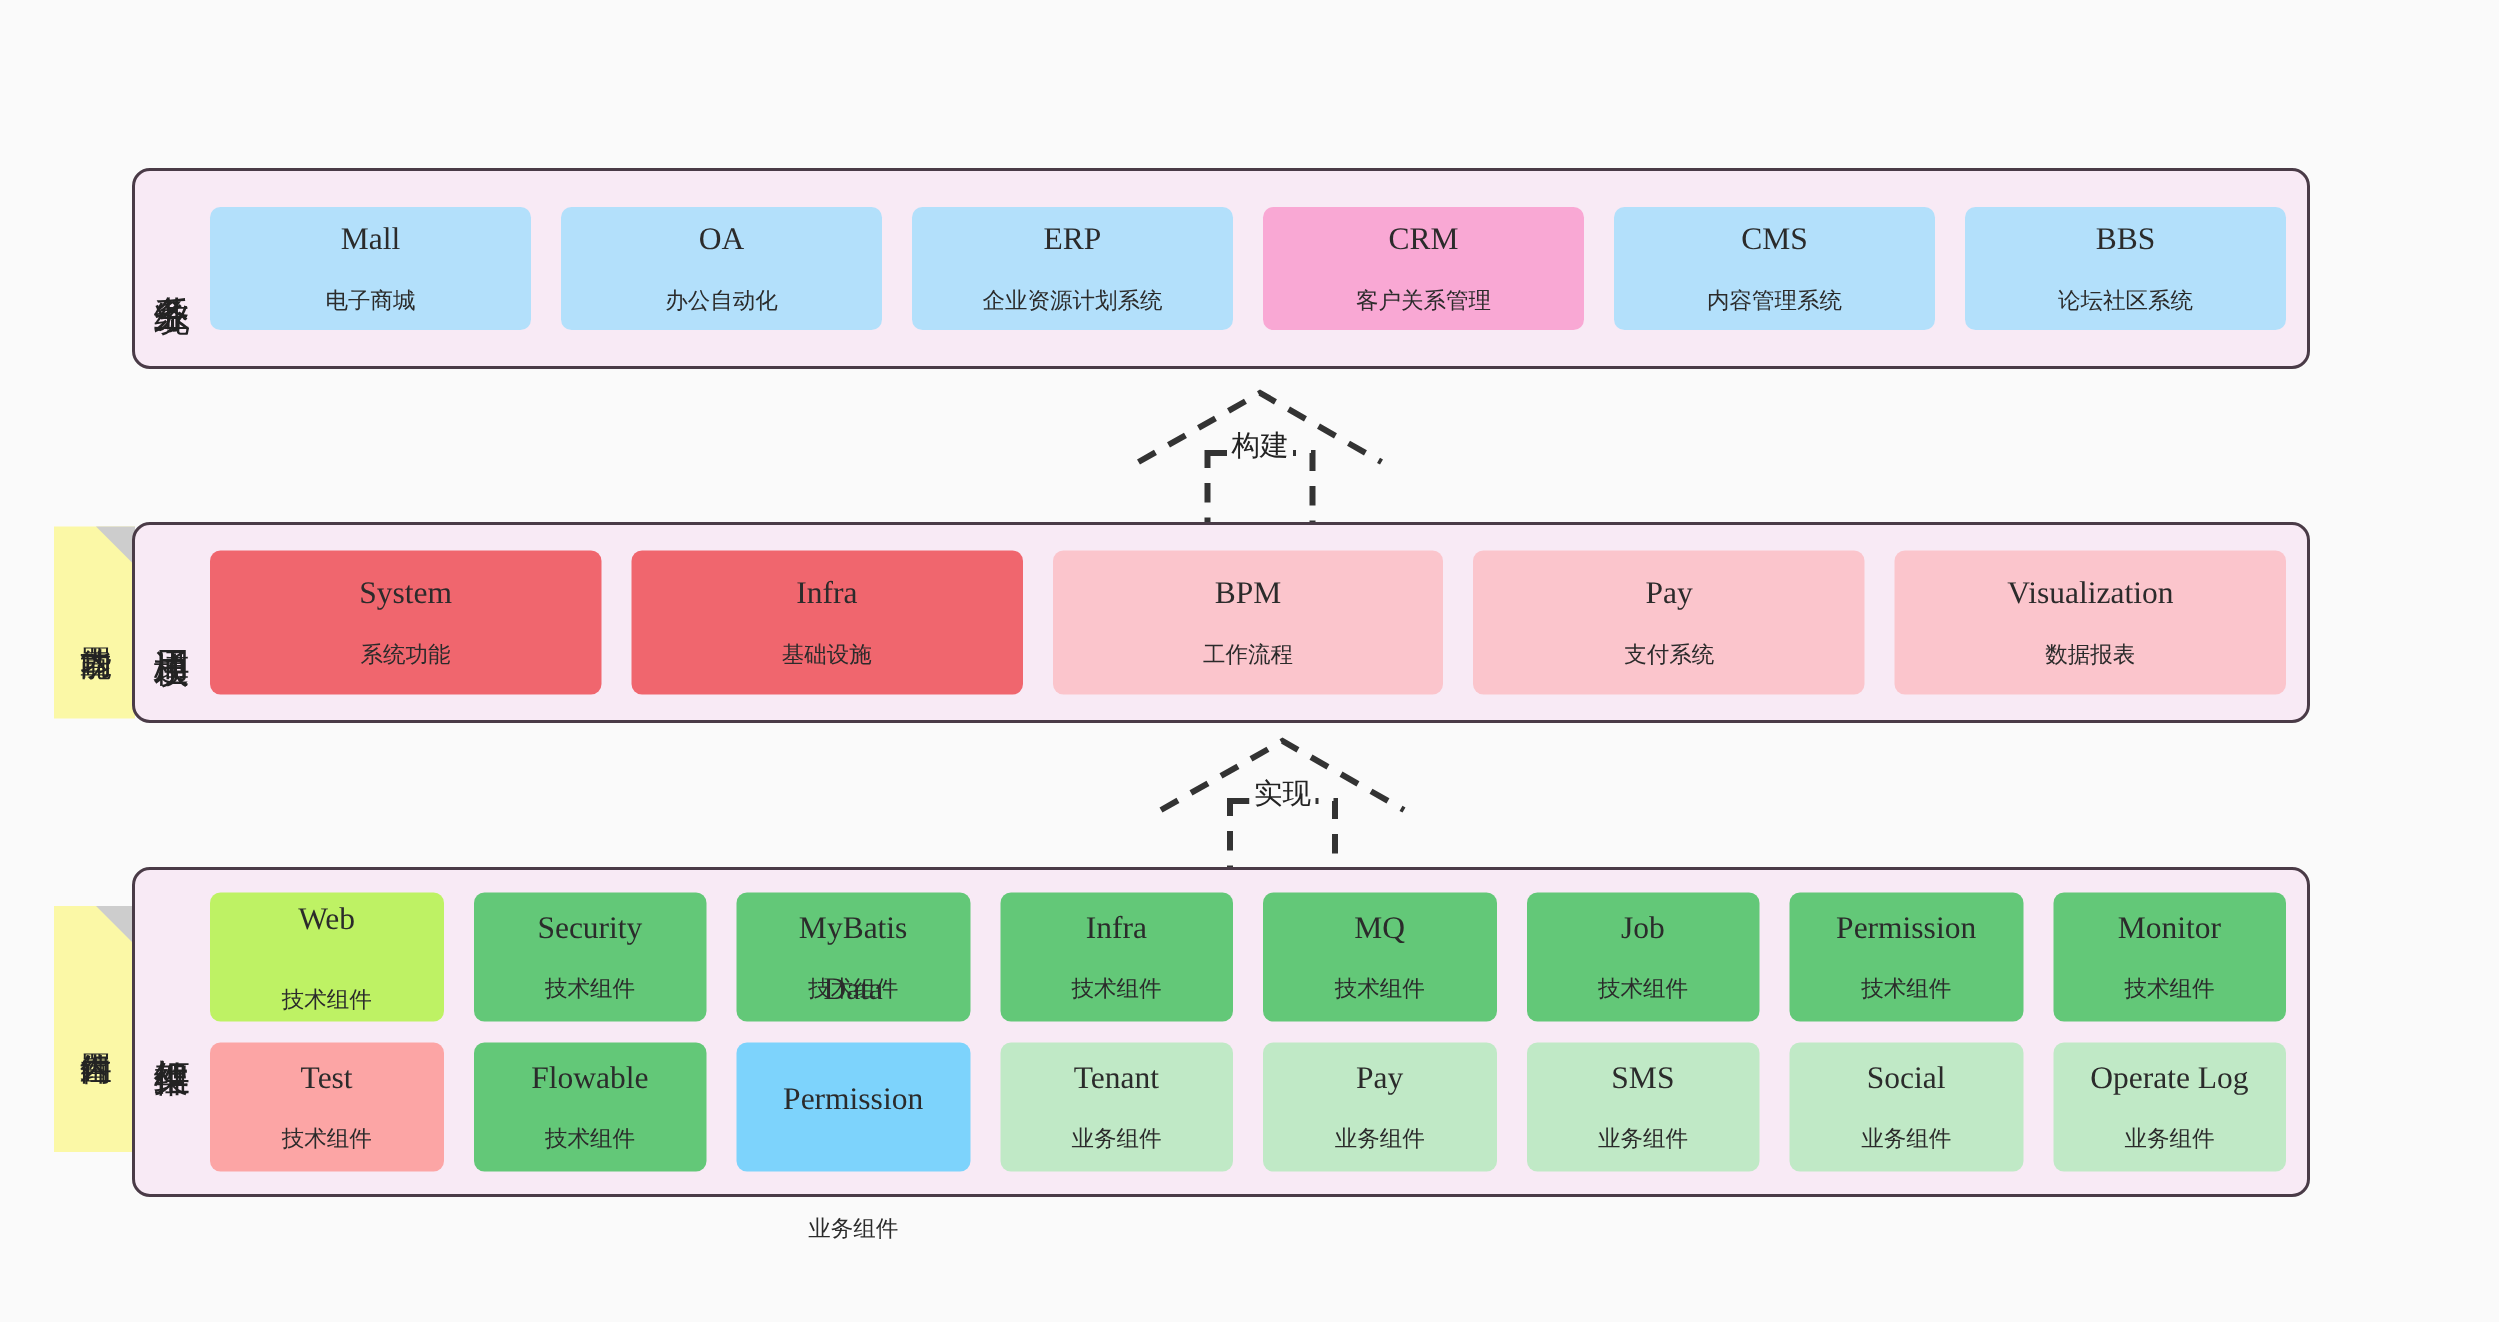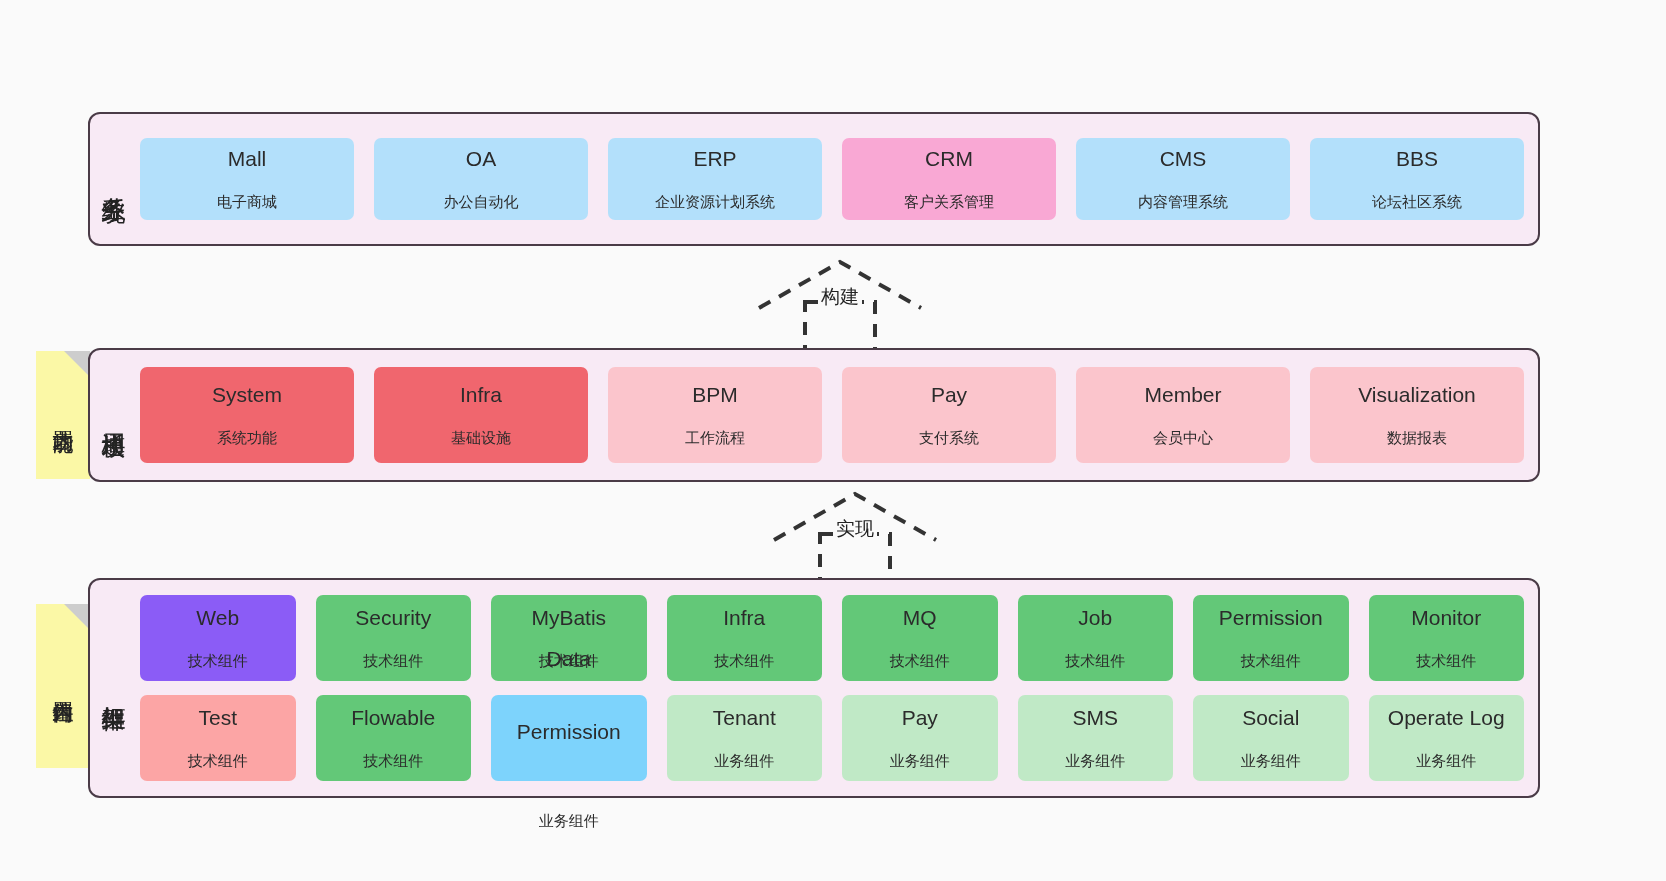--- a/index.html
+++ b/index.html
@@ -13,20 +13,21 @@
     font-family: "Liberation Sans", "DejaVu Sans", sans-serif;
     color: #2b2b2b;
     overflow: hidden;
     position: relative;
   }
   #canvas {
     position: absolute;
     left: 0; top: 0;
     width: 1666px;
     height: 881px;
+    font-family: Liberation Serif, serif;
   }
 
   
   .band {
     position: absolute;
     box-sizing: border-box;
     background: #f8eaf5;
     border: 2px solid #4a3b47;
     border-radius: 12px;
     display: flex;
@@ -196,24 +197,20 @@
         </div>
         <div class="cell" style="background: rgb(251, 197, 204);">
           <span class="t1">BPM</span>
           <span class="t2">工作流程</span>
         </div>
         <div class="cell" style="background: rgb(251, 197, 204);">
           <span class="t1">Pay</span>
           <span class="t2">支付系统</span>
         </div>
         <div class="cell" style="background: rgb(251, 197, 204);">
-          <span class="t1">Member</span>
-          <span class="t2">会员中心</span>
-        </div>
-        <div class="cell" style="background: rgb(251, 197, 204);">
           <span class="t1">Visualization</span>
           <span class="t2">数据报表</span>
         </div>
       </div>
     </div>
   </div>
 
   <div class="connector" id="connector-implement">
     <svg viewBox="0 0 190 96" xmlns="http://www.w3.org/2000/svg">
       <g fill="none" stroke="#333333" stroke-width="4" stroke-dasharray="13,10" stroke-linecap="butt">
@@ -226,21 +223,21 @@
 
   <div class="note" id="note-builtin-comp" style="background: rgb(251, 248, 166);">
     <span>内置组件</span>
   </div>
 
   <div class="band" id="band-framework" style="background: rgb(248, 234, 245); border-color: rgb(74, 59, 71);">
     <div class="band-title">框架组件</div>
     <div class="band-body">
 
       <div class="row">
-        <div class="cell" style="background: #8b5cf6;">
+        <div class="cell" style="background: #bef264; justify-content: space-between;">
           <span class="t1">Web</span>
           <span class="t2">技术组件</span>
         </div>
         <div class="cell" style="background: rgb(99, 200, 120);">
           <span class="t1">Security</span>
           <span class="t2">技术组件</span>
         </div>
         <div class="cell" style="background: rgb(99, 200, 120);">
           <span class="t1">MyBatis</span>
           <span class="t2">技术组件</span>

